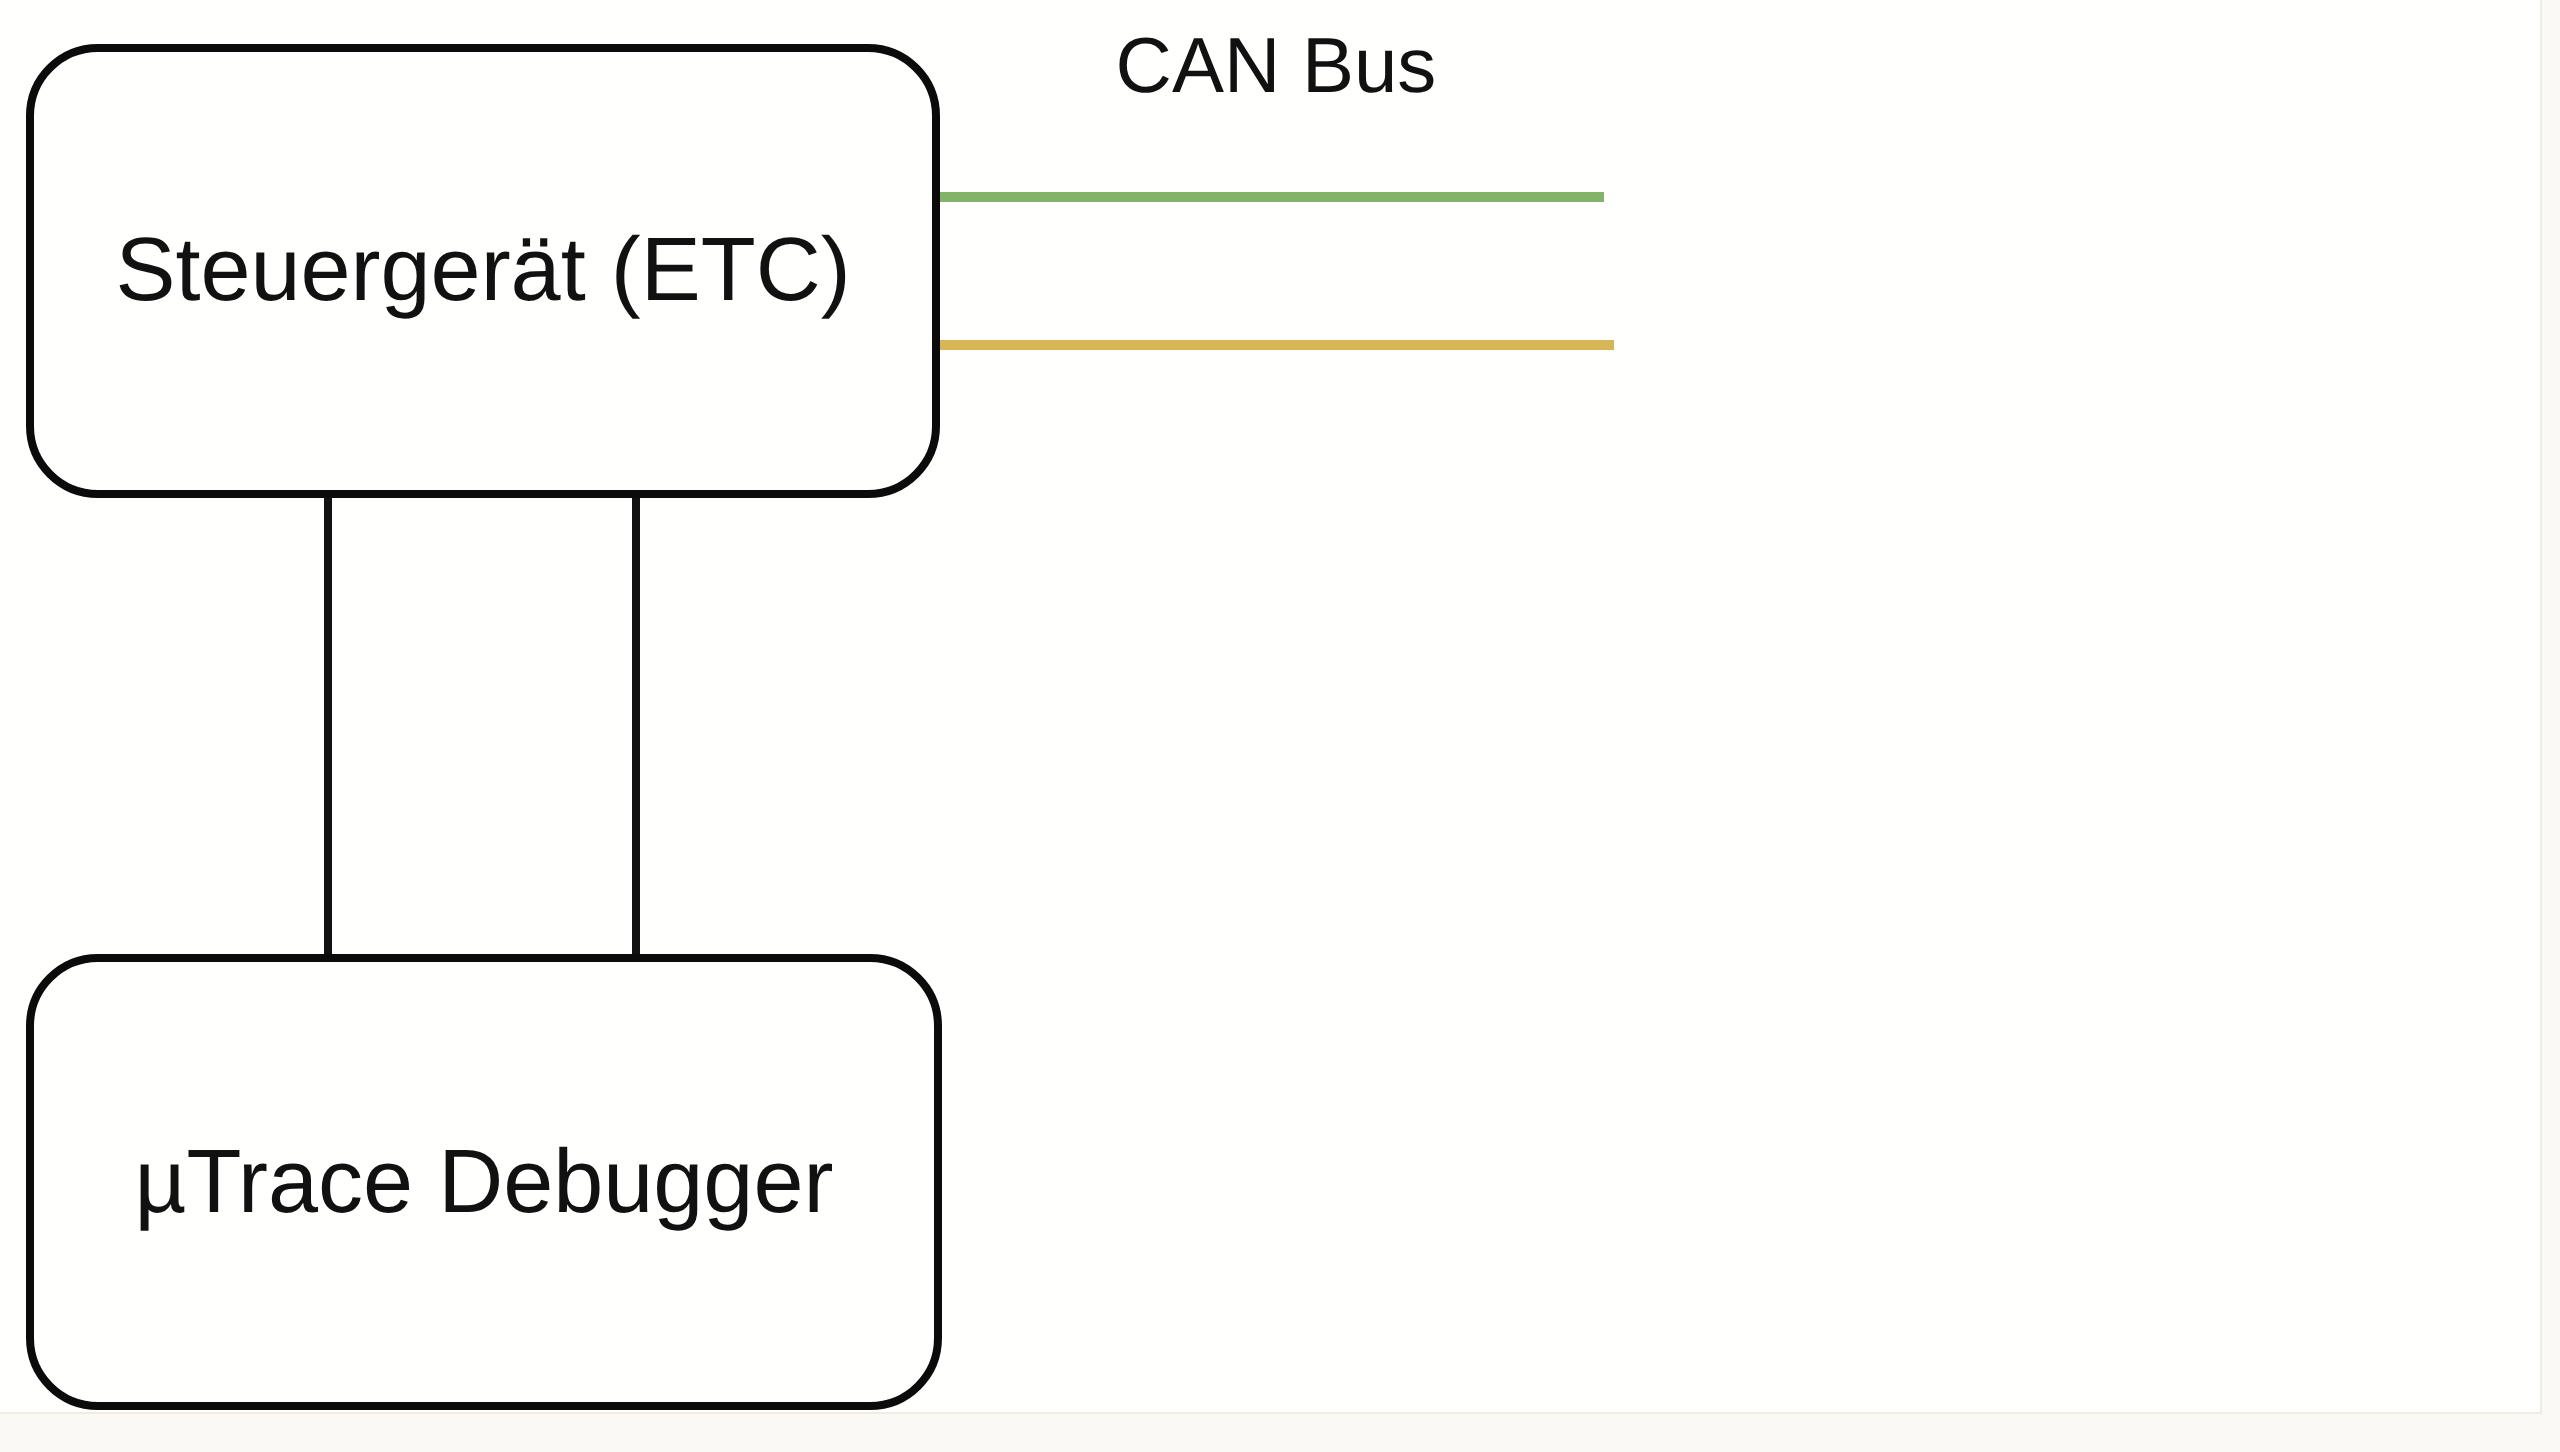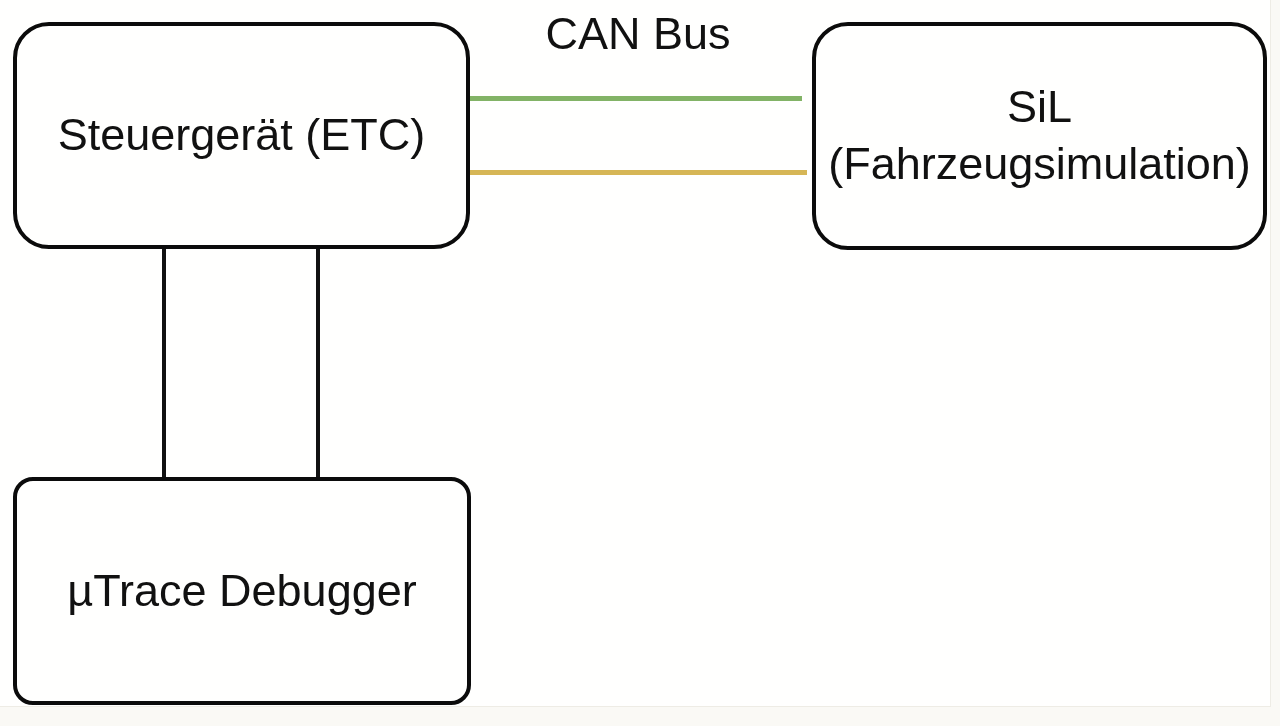--- a/index.html
+++ b/index.html
@@ -37,32 +37,32 @@
     align-items: center;
     justify-content: center;
     text-align: center;
     color: #111;
     font-size: 45px;
     line-height: 1.26;
     white-space: nowrap;
   }
   .node-steuergeraet { left: 13px;  top: 22px;  width: 457px; height: 227px; }
   .node-sil          { left: 812px; top: 22px;  width: 455px; height: 228px; }
-  .node-utrace       { left: 13px;  top: 477px; width: 458px; height: 228px; border-radius: 20px; }
+  .node-utrace       { left: 13px;  top: 477px; width: 458px; height: 228px; }
 
   .edge { position: absolute; }
   .edge-can-green  { left: 470px; top: 96px;  width: 332px; height: 5px; }
   .edge-can-yellow { left: 470px; top: 170px; width: 337px; height: 5px; }
   .edge-swd-left   { left: 162px; top: 248px; width: 4px;   height: 230px; }
   .edge-swd-right  { left: 316px; top: 248px; width: 4px;   height: 230px; }
 
   .edge-label {
     position: absolute;
     color: #111;
-    font-size: 45px;
+    font-size: 39px;
     line-height: 48px;
     white-space: nowrap;
   }
   .label-can-bus { left: 470px; top: 10px; width: 336px; text-align: center; }
   .label-swd     { left: 18px;  top: 316px; text-align: left; }
 </style>
 </head>
 <body>
 
 <div class="page">
@@ -70,24 +70,20 @@
 
     <div class="edge edge-can-green" style="background-color: rgb(130, 179, 102);"></div>
     <div class="edge edge-can-yellow" style="background-color: rgb(214, 182, 86);"></div>
     <div class="edge edge-swd-left" style="background-color: rgb(17, 17, 17);"></div>
     <div class="edge edge-swd-right" style="background-color: rgb(17, 17, 17);"></div>
 
     <div class="node node-steuergeraet">
       <span class="node-label">Steuergerät (ETC)</span>
     </div>
 
-    <div class="node node-sil">
-      <span class="node-label">SiL</span>
-      <span class="node-label">(Fahrzeugsimulation)</span>
-    </div>
 
     <div class="node node-utrace">
       <span class="node-label">µTrace Debugger</span>
     </div>
 
     <div class="edge-label label-can-bus">CAN Bus</div>
 
   </div>
 </div>
 

